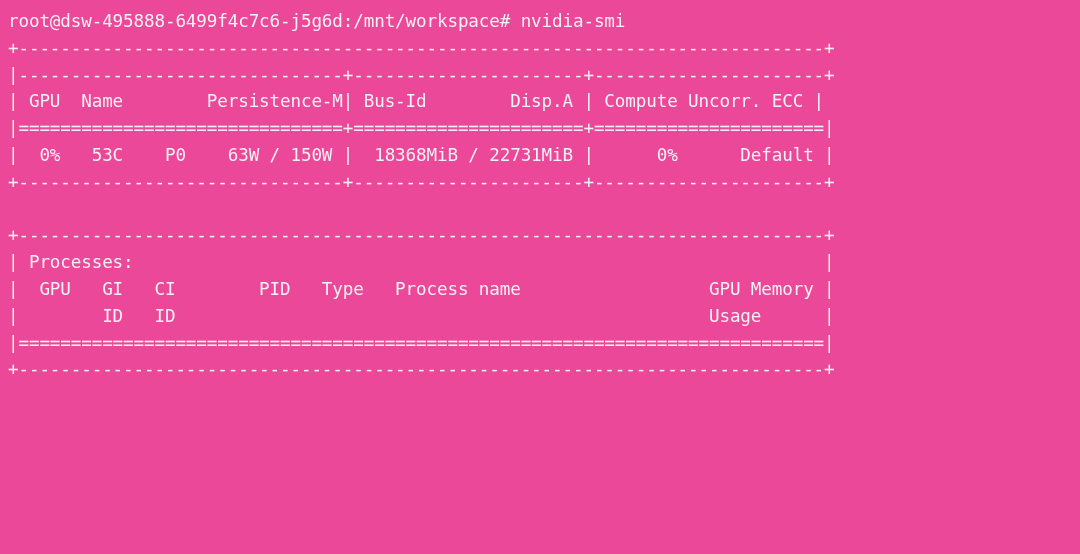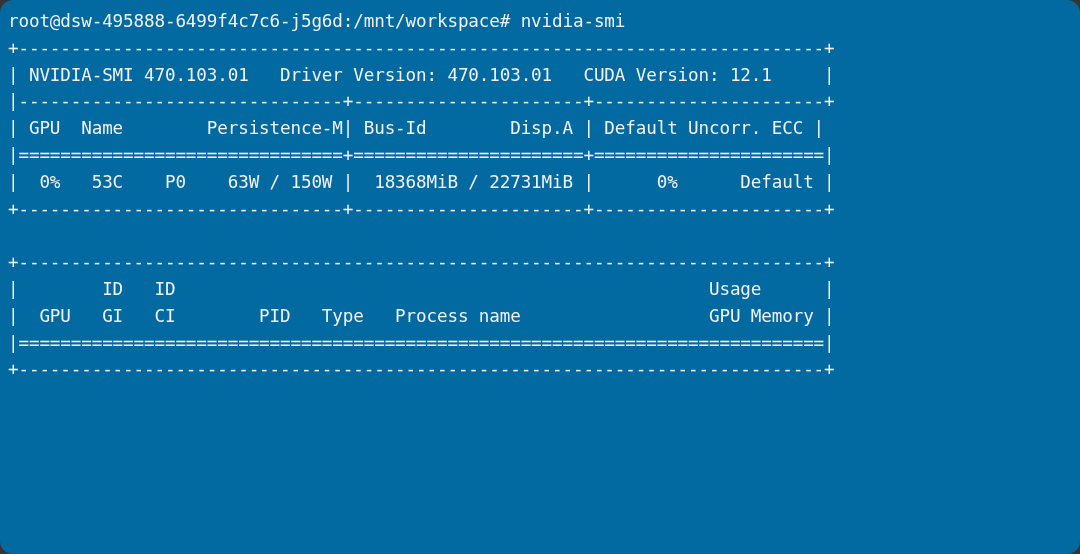--- a/index.html
+++ b/index.html
@@ -4,24 +4,23 @@
 <style>
   html, body {
     margin: 0;
     padding: 0;
     background: #353535;
   }
   #terminal {
     position: relative;
     width: 1080px;
     height: 554px;
-    background: #0369a1;
+    background: #ec4899;
     overflow: hidden;
     font-family: "DejaVu Sans Mono", "Liberation Mono", monospace;
-    border-radius: 13px;
   }
   .screen {
     position: absolute;
     left: 8px;
     top: 8px;
     width: 1064px;
   }
   .line {
     display: block;
     white-space: pre;
@@ -39,29 +38,29 @@
 </style>
 </head>
 <body>
 
 <div id="terminal">
   <div class="screen">
 
     <span class="line">root@dsw-495888-6499f4c7c6-j5g6d:/mnt/workspace# nvidia-smi</span>
 
     <span class="line">+-----------------------------------------------------------------------------+</span>
-    <span class="line">| NVIDIA-SMI 470.103.01   Driver Version: 470.103.01   CUDA Version: 12.1     |</span>
     <span class="line">|-------------------------------+----------------------+----------------------+</span>
-    <span class="line">| GPU  Name        Persistence-M| Bus-Id        Disp.A | Default Uncorr. ECC |</span>
+    <span class="line">| GPU  Name        Persistence-M| Bus-Id        Disp.A | Compute Uncorr. ECC |</span>
     <span class="line">|===============================+======================+======================|</span>
     <span class="line">|  0%   53C    P0    63W / 150W |  18368MiB / 22731MiB |      0%      Default |</span>
     <span class="line">+-------------------------------+----------------------+----------------------+</span>
 
     <span class="line blank"></span>
 
     <span class="line">+-----------------------------------------------------------------------------+</span>
+    <span class="line">| Processes:                                                                  |</span>
+    <span class="line">|  GPU   GI   CI        PID   Type   Process name                  GPU Memory |</span>
     <span class="line">|        ID   ID                                                   Usage      |</span>
-    <span class="line">|  GPU   GI   CI        PID   Type   Process name                  GPU Memory |</span>
     <span class="line">|=============================================================================|</span>
     <span class="line">+-----------------------------------------------------------------------------+</span>
 
   </div>
 </div>
 
 </body></html>

